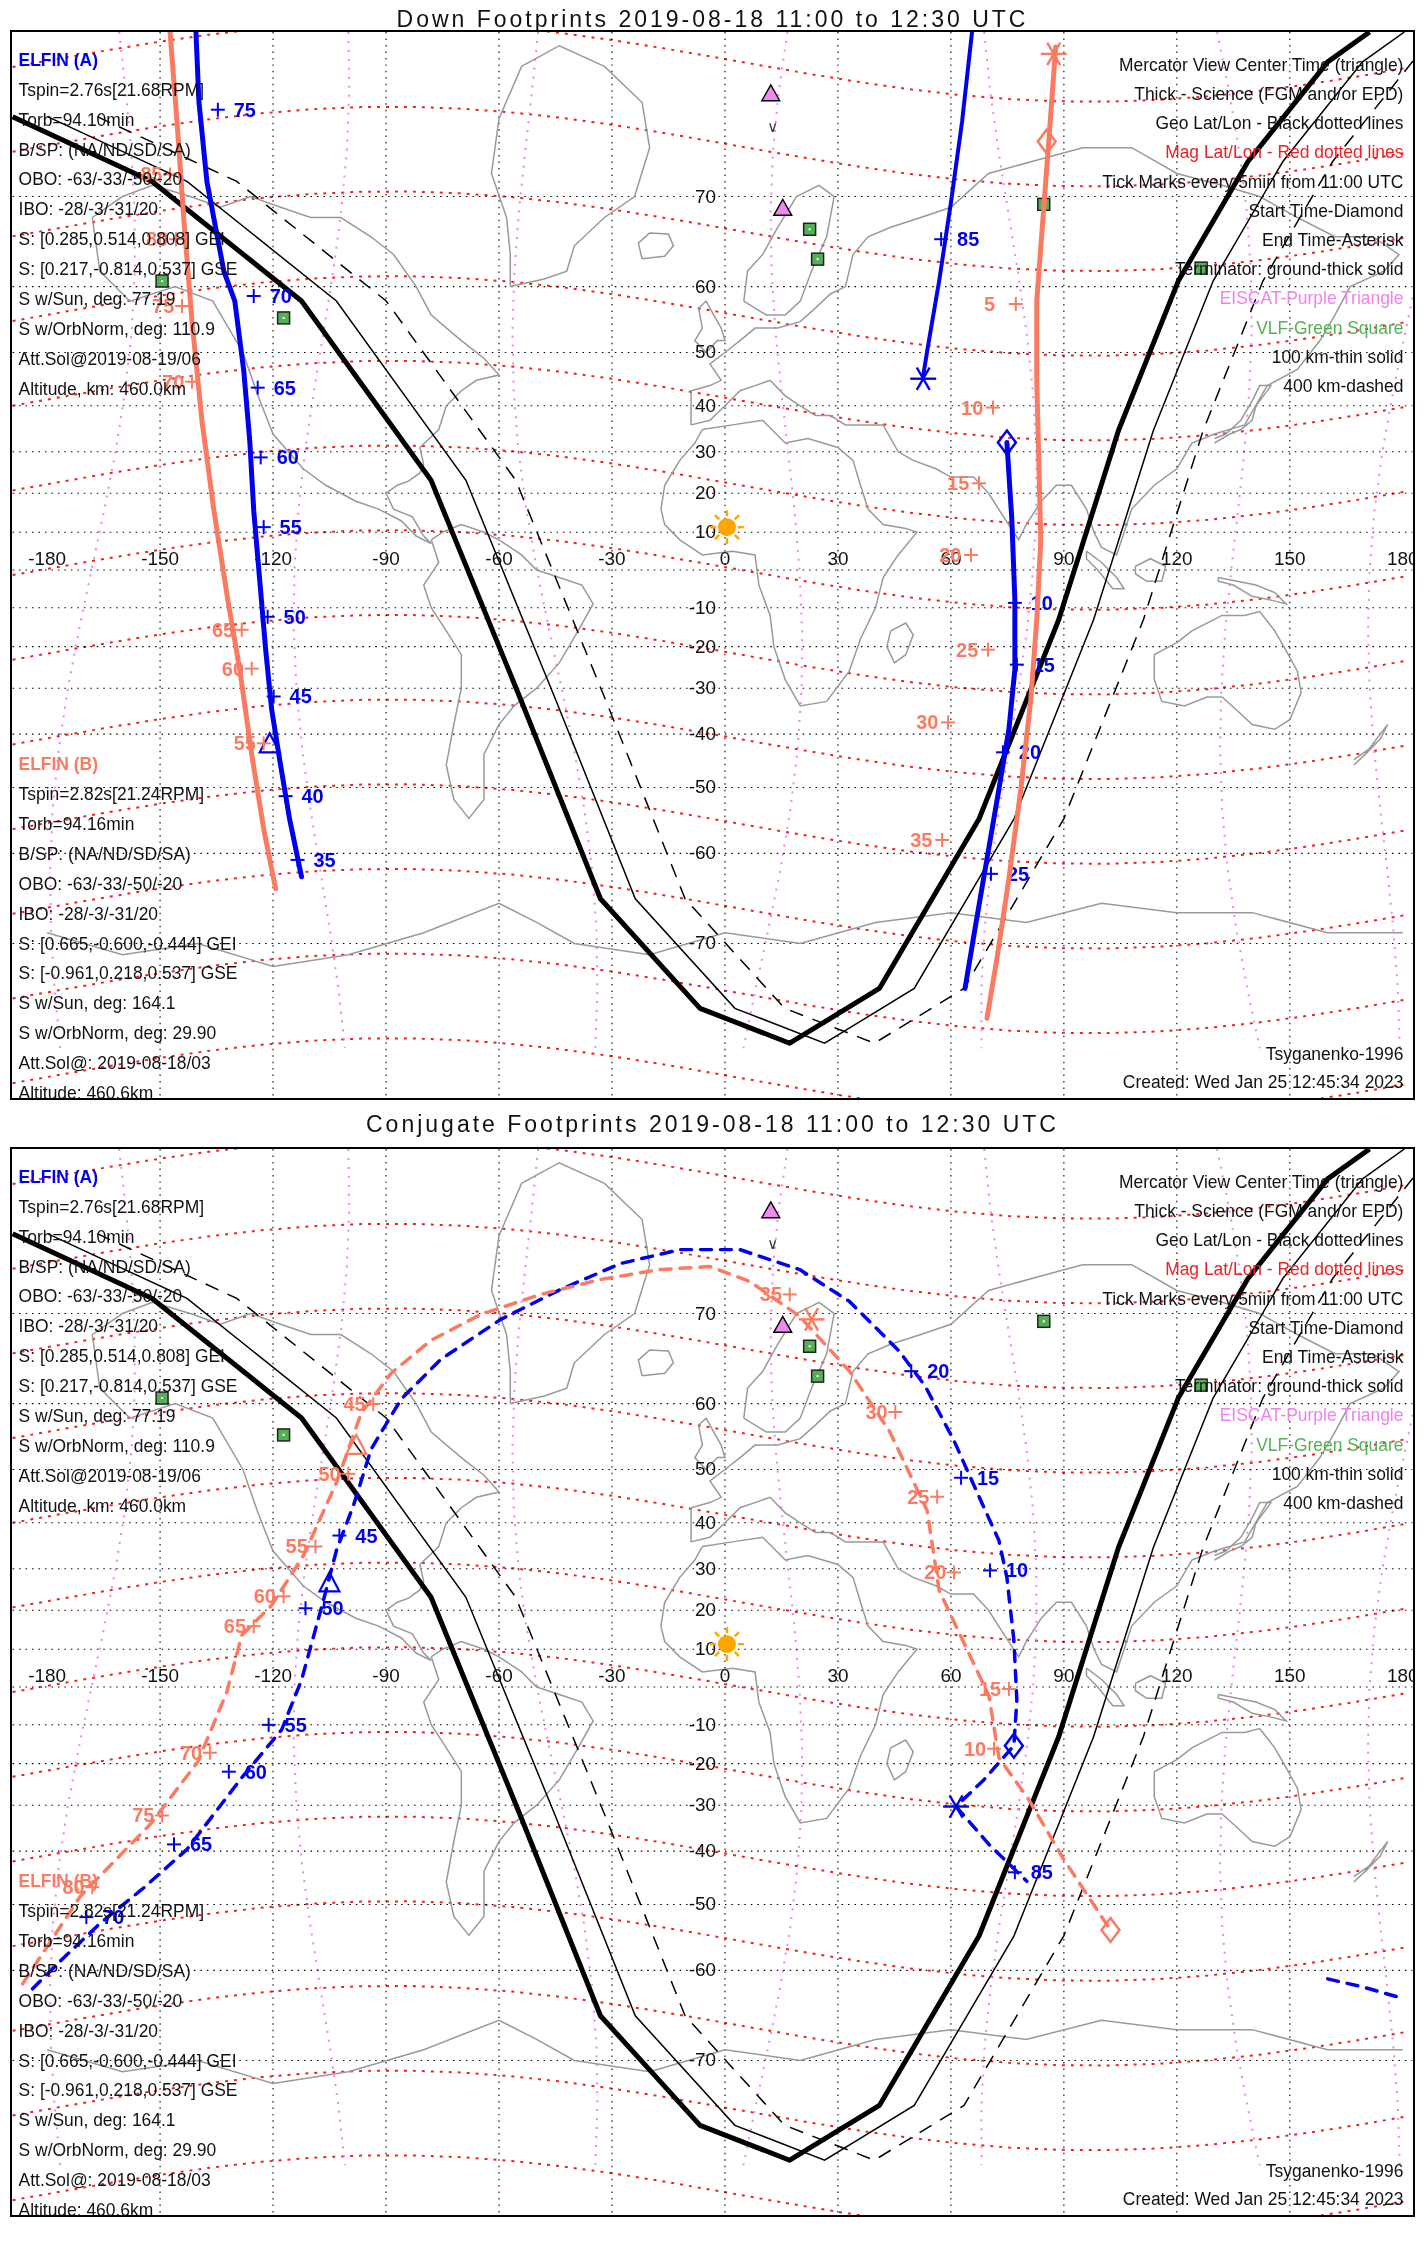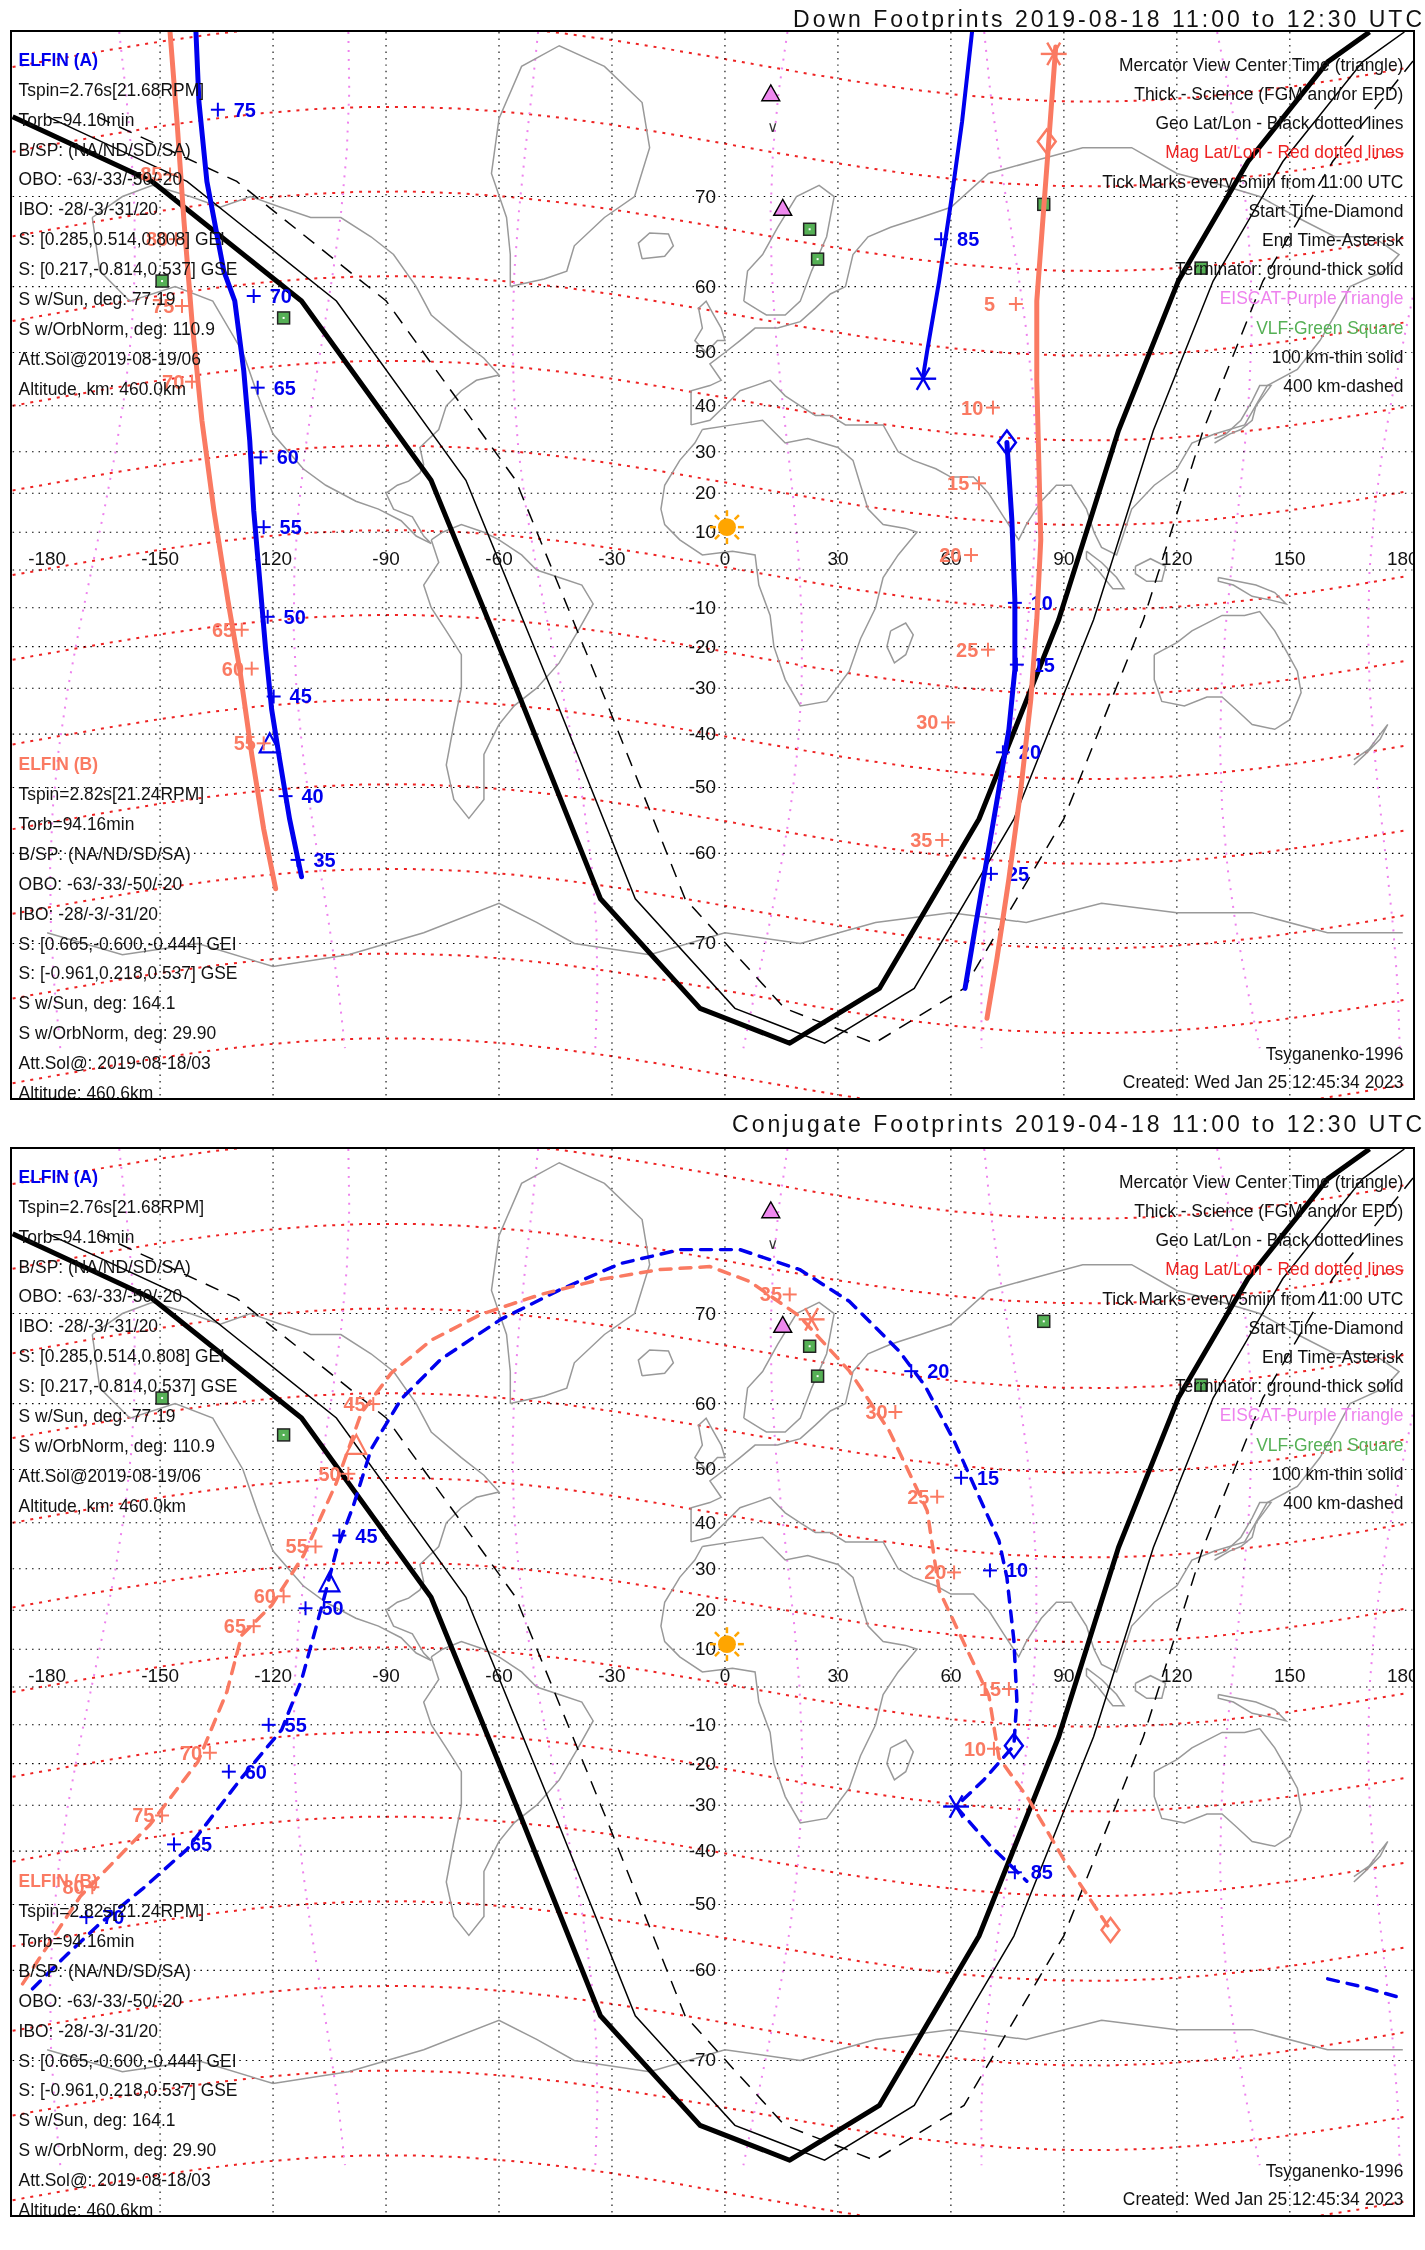--- a/index.html
+++ b/index.html
@@ -1,35 +1,35 @@
 <!DOCTYPE html>
 <html><head>
 <meta charset="utf-8">
 <style>
   html,body{margin:0;padding:0;background:#fff;}
   #page{position:relative;width:1425px;height:2250px;background:#fff;
         font-family:"Liberation Sans",sans-serif;overflow:hidden;}
-  .plot-title{position:absolute;left:0;width:1425px;text-align:right;
+  .plot-title{position:absolute;left:0;width:1425px;text-align:center;
         font-size:23px;letter-spacing:3px;color:#111;white-space:pre;}
   .panel{position:absolute;left:10px;width:1405px;height:1070px;
         border:2px solid #000;box-sizing:border-box;background:#fff;}
   .panel svg{position:absolute;left:0;top:0;width:100%;height:100%;}
   text{font-family:"Liberation Sans",sans-serif;}
   .info-line{font-size:17.5px;}
   .legend-line{font-size:17.5px;}
   .axis-label{font-size:19px;fill:#111;}
   .track-label{font-size:20px;font-weight:600;}
   .credit{font-size:17.5px;fill:#111;}
 </style>
 </head>
 <body>
 
 <div id="page">
   <div class="plot-title" style="top:6px">Down Footprints 2019-08-18 11:00 to 12:30 UTC</div>
-  <div class="plot-title" style="top:1111px">Conjugate Footprints 2019-04-18 11:00 to 12:30 UTC</div>
+  <div class="plot-title" style="top:1111px">Conjugate Footprints 2019-08-18 11:00 to 12:30 UTC</div>
 
 <div class="panel" style="top: 30px;">
       <svg viewBox="0 0 1405 1070">
         <g stroke="#EE2222" stroke-width="2" fill="none" stroke-dasharray="3 6">
           <polyline points="0,35.12866362511361 50,26.204503425940715 100,17.469318717268607 150,9.358029089387038 200,2.2744907719390497 250,-3.4286111247344166 300,-7.467322589011879 350,-9.640558607361996 400,-9.840115066165339 450,-8.056056169420224 500,-4.377209136046801 550,1.0132584538916163 600,7.84695846277971 650,15.783645079320749 700,24.428155452739823 750,33.350084613336556 800,42.10521507693244 850,50.257634166102264 900,57.401437840074934 950,63.18094041267252 1000,67.30838392859302 1050,69.57826545884785 1100,69.87756896793583 1150,68.1913923142439 1200,64.60368921871077 1250,59.293089259580086 1300,52.52400401318922 1350,44.63346216069181 1400,36.01432903282834"></polyline>
           <polyline points="0,120.12866362511362 50,111.20450342594071 100,102.4693187172686 150,94.35802908938703 200,87.27449077193904 250,81.57138887526558 300,77.53267741098813 350,75.359441392638 400,75.15988493383466 450,76.94394383057977 500,80.6227908639532 550,86.01325845389161 600,92.84695846277971 650,100.78364507932075 700,109.42815545273982 750,118.35008461333656 800,127.10521507693244 850,135.25763416610226 900,142.40143784007495 950,148.18094041267253 1000,152.308383928593 1050,154.57826545884785 1100,154.87756896793582 1150,153.1913923142439 1200,149.60368921871077 1250,144.29308925958009 1300,137.52400401318923 1350,129.6334621606918 1400,121.01432903282834"></polyline>
           <polyline points="0,205.1286636251136 50,196.20450342594071 100,187.4693187172686 150,179.35802908938703 200,172.27449077193904 250,166.5713888752656 300,162.53267741098813 350,160.35944139263802 400,160.15988493383466 450,161.94394383057977 500,165.62279086395318 550,171.0132584538916 600,177.8469584627797 650,185.78364507932076 700,194.42815545273982 750,203.35008461333655 800,212.10521507693244 850,220.25763416610226 900,227.40143784007495 950,233.18094041267253 1000,237.308383928593 1050,239.57826545884785 1100,239.87756896793582 1150,238.1913923142439 1200,234.60368921871077 1250,229.29308925958009 1300,222.52400401318923 1350,214.6334621606918 1400,206.01432903282833"></polyline>
           <polyline points="0,290.12866362511363 50,281.20450342594074 100,272.4693187172686 150,264.35802908938706 200,257.27449077193904 250,251.5713888752656 300,247.53267741098813 350,245.35944139263802 400,245.15988493383466 450,246.94394383057977 500,250.62279086395318 550,256.01325845389164 600,262.8469584627797 650,270.78364507932076 700,279.4281554527398 750,288.35008461333655 800,297.10521507693244 850,305.25763416610226 900,312.40143784007495 950,318.1809404126725 1000,322.308383928593 1050,324.57826545884785 1100,324.8775689679358 1150,323.1913923142439 1200,319.60368921871077 1250,314.2930892595801 1300,307.5240040131892 1350,299.6334621606918 1400,291.01432903282836"></polyline>
           <polyline points="0,375.12866362511363 50,366.20450342594074 100,357.4693187172686 150,349.35802908938706 200,342.27449077193904 250,336.5713888752656 300,332.53267741098813 350,330.359441392638 400,330.15988493383463 450,331.94394383057977 500,335.6227908639532 550,341.01325845389164 600,347.8469584627797 650,355.78364507932076 700,364.4281554527398 750,373.35008461333655 800,382.10521507693244 850,390.25763416610226 900,397.40143784007495 950,403.1809404126725 1000,407.308383928593 1050,409.57826545884785 1100,409.8775689679358 1150,408.1913923142439 1200,404.60368921871077 1250,399.2930892595801 1300,392.5240040131892 1350,384.6334621606918 1400,376.01432903282836"></polyline>
           <polyline points="0,460.12866362511363 50,451.20450342594074 100,442.4693187172686 150,434.35802908938706 200,427.27449077193904 250,421.5713888752656 300,417.53267741098813 350,415.359441392638 400,415.15988493383463 450,416.94394383057977 500,420.6227908639532 550,426.01325845389164 600,432.8469584627797 650,440.78364507932076 700,449.4281554527398 750,458.35008461333655 800,467.10521507693244 850,475.25763416610226 900,482.40143784007495 950,488.1809404126725 1000,492.308383928593 1050,494.57826545884785 1100,494.8775689679358 1150,493.1913923142439 1200,489.60368921871077 1250,484.2930892595801 1300,477.5240040131892 1350,469.6334621606918 1400,461.01432903282836"></polyline>

